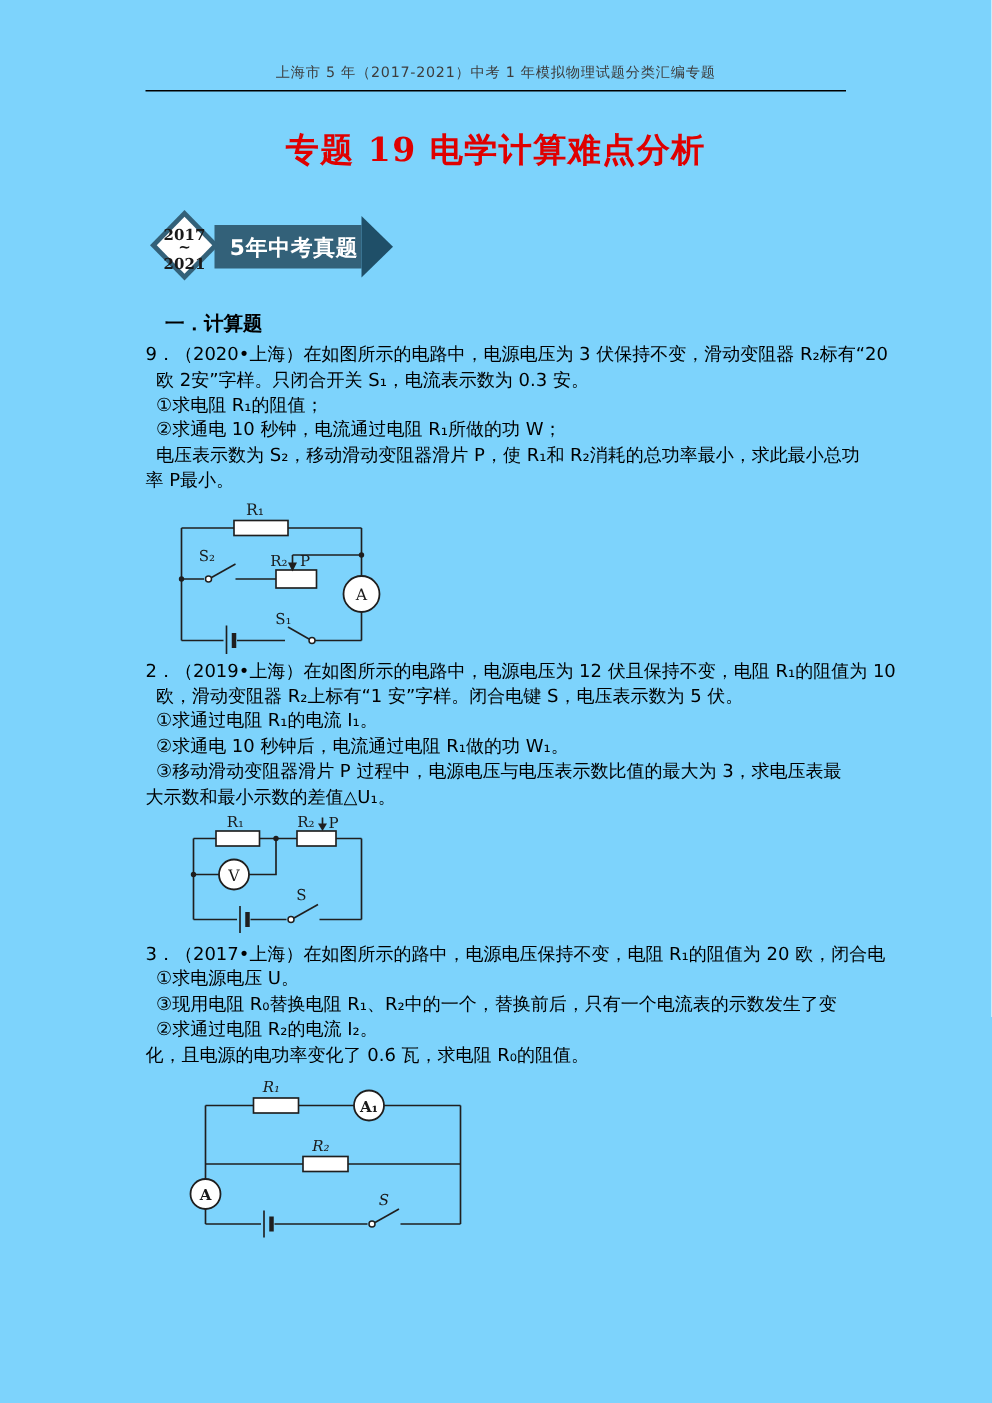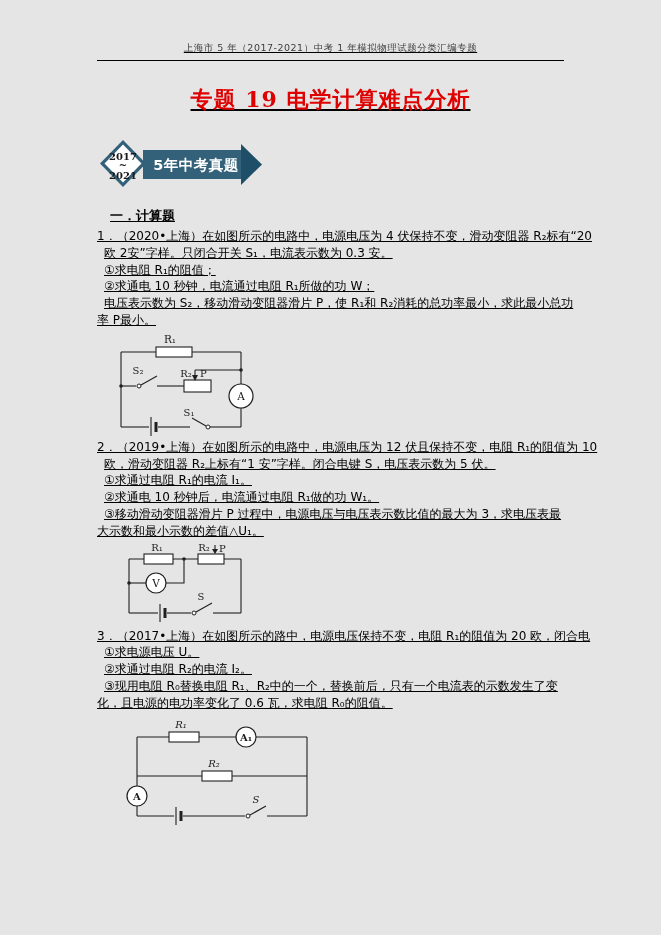--- a/index.html
+++ b/index.html
@@ -1,20 +1,20 @@
 <!DOCTYPE html>
 <html><head>
 <meta charset="utf-8">
 <style>
   * { box-sizing: border-box; margin: 0; padding: 0; }
   html, body { background: #ffffff; }
   .page {
-    width: 661px; height: 935px; background: #e5e5e5; overflow: hidden;
+    width: 661px; height: 935px; background: #7dd3fc; overflow: hidden;
     font-family: "DejaVu Sans", "Liberation Sans", sans-serif;
-    color: #000; position: relative; text-decoration: underline;
+    color: #000; position: relative;
   }
   .content { padding: 0 97px; }
   .doc-header {
     padding-top: 42px; text-align: center;
     font-size: 9.5px; color: #3d3d3d; letter-spacing: .5px; white-space: nowrap;
   }
   .header-rule { border-bottom: 1.6px solid #000; margin-top: 5px; }
   .doc-title {
     margin-top: 24px; text-align: center;
     font-family: "DejaVu Serif", "Liberation Serif", serif;
@@ -78,21 +78,21 @@
         <polygon points="24,7.5 42.5,26.5 24,45.5 5.5,26.5" fill="#ffffff"></polygon>
         <text class="badge-year" x="24" y="23" fill="#2b5a77">2017</text>
         <text class="badge-year" x="24" y="31" fill="#2b5a77" font-size="8">~</text>
         <text class="badge-year" x="24" y="42" fill="#2b5a77">2021</text>
       </svg>
     </div>
 
     <div class="section-heading">一．计算题</div>
 
     <div class="problem">
-      <div class="line num">1．（2020•上海）在如图所示的电路中，电源电压为 4 伏保持不变，滑动变阻器 R₂标有“20</div>
+      <div class="line num">9．（2020•上海）在如图所示的电路中，电源电压为 3 伏保持不变，滑动变阻器 R₂标有“20</div>
       <div class="line cont">欧 2安”字样。只闭合开关 S₁，电流表示数为 0.3 安。</div>
       <div class="line sub">①求电阻 R₁的阻值；</div>
       <div class="line sub">②求通电 10 秒钟，电流通过电阻 R₁所做的功 W；</div>
       <div class="line sub">电压表示数为 S₂，移动滑动变阻器滑片 P，使 R₁和 R₂消耗的总功率最小，求此最小总功</div>
       <div class="line num">率 P最小。</div>
 
       <div class="circuit circuit-1">
         <svg width="145" height="104" viewBox="0 0 145 104">
 
           <polyline class="wire" points="8,20 128,20"></polyline>
@@ -172,22 +172,22 @@
           <line class="wire" x1="85" y1="69" x2="101" y2="60"></line>
           <text class="lbl-s" x="90" y="57" text-anchor="middle">S</text>
           <polyline class="wire" points="102,70 130,70"></polyline>
         </svg>
       </div>
     </div>
 
     <div class="problem">
       <div class="line num">3．（2017•上海）在如图所示的路中，电源电压保持不变，电阻 R₁的阻值为 20 欧，闭合电</div>
       <div class="line sub">①求电源电压 U。</div>
+      <div class="line sub">③现用电阻 R₀替换电阻 R₁、R₂中的一个，替换前后，只有一个电流表的示数发生了变</div>
       <div class="line sub">②求通过电阻 R₂的电流 I₂。</div>
-      <div class="line sub">③现用电阻 R₀替换电阻 R₁、R₂中的一个，替换前后，只有一个电流表的示数发生了变</div>
       <div class="line num">化，且电源的电功率变化了 0.6 瓦，求电阻 R₀的阻值。</div>
 
       <div class="circuit circuit-3">
         <svg width="205" height="114" viewBox="0 0 205 114">
 
           <polyline class="wire" points="20,21 119,21"></polyline>
           <polyline class="wire" points="139,21 190,21"></polyline>
           <rect class="box" x="52" y="16" width="30" height="10"></rect>
           <text class="lbl-i" x="64" y="12" text-anchor="middle">R₁</text>
           <circle class="meter" cx="129" cy="21" r="10"></circle>

